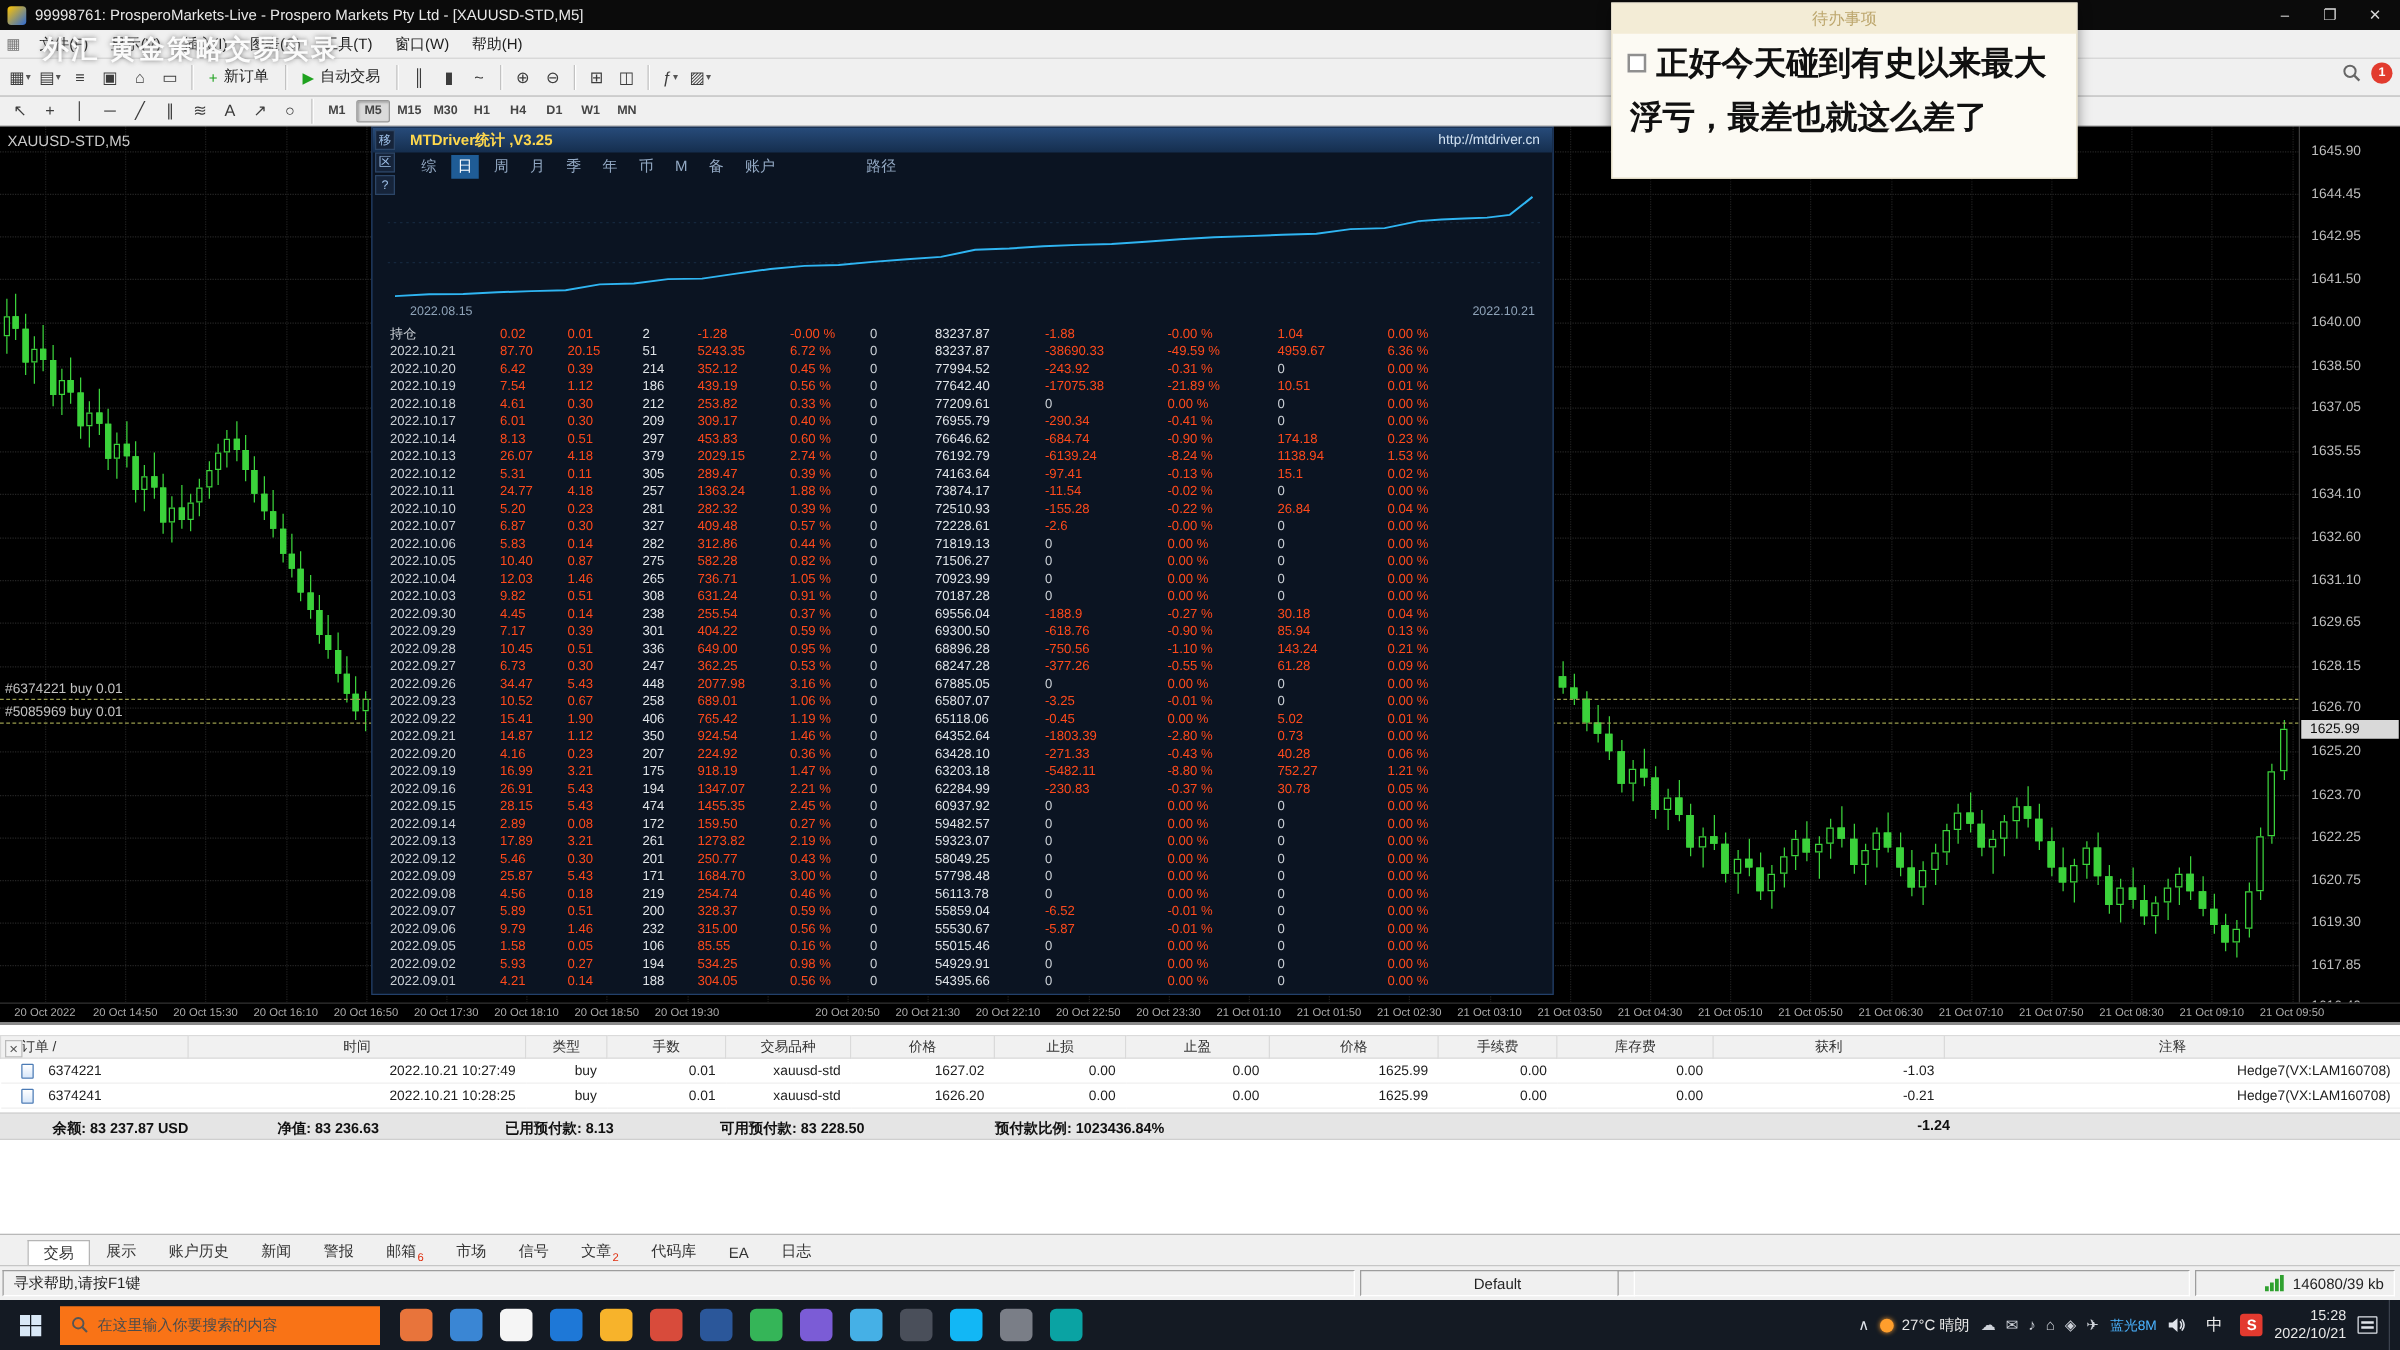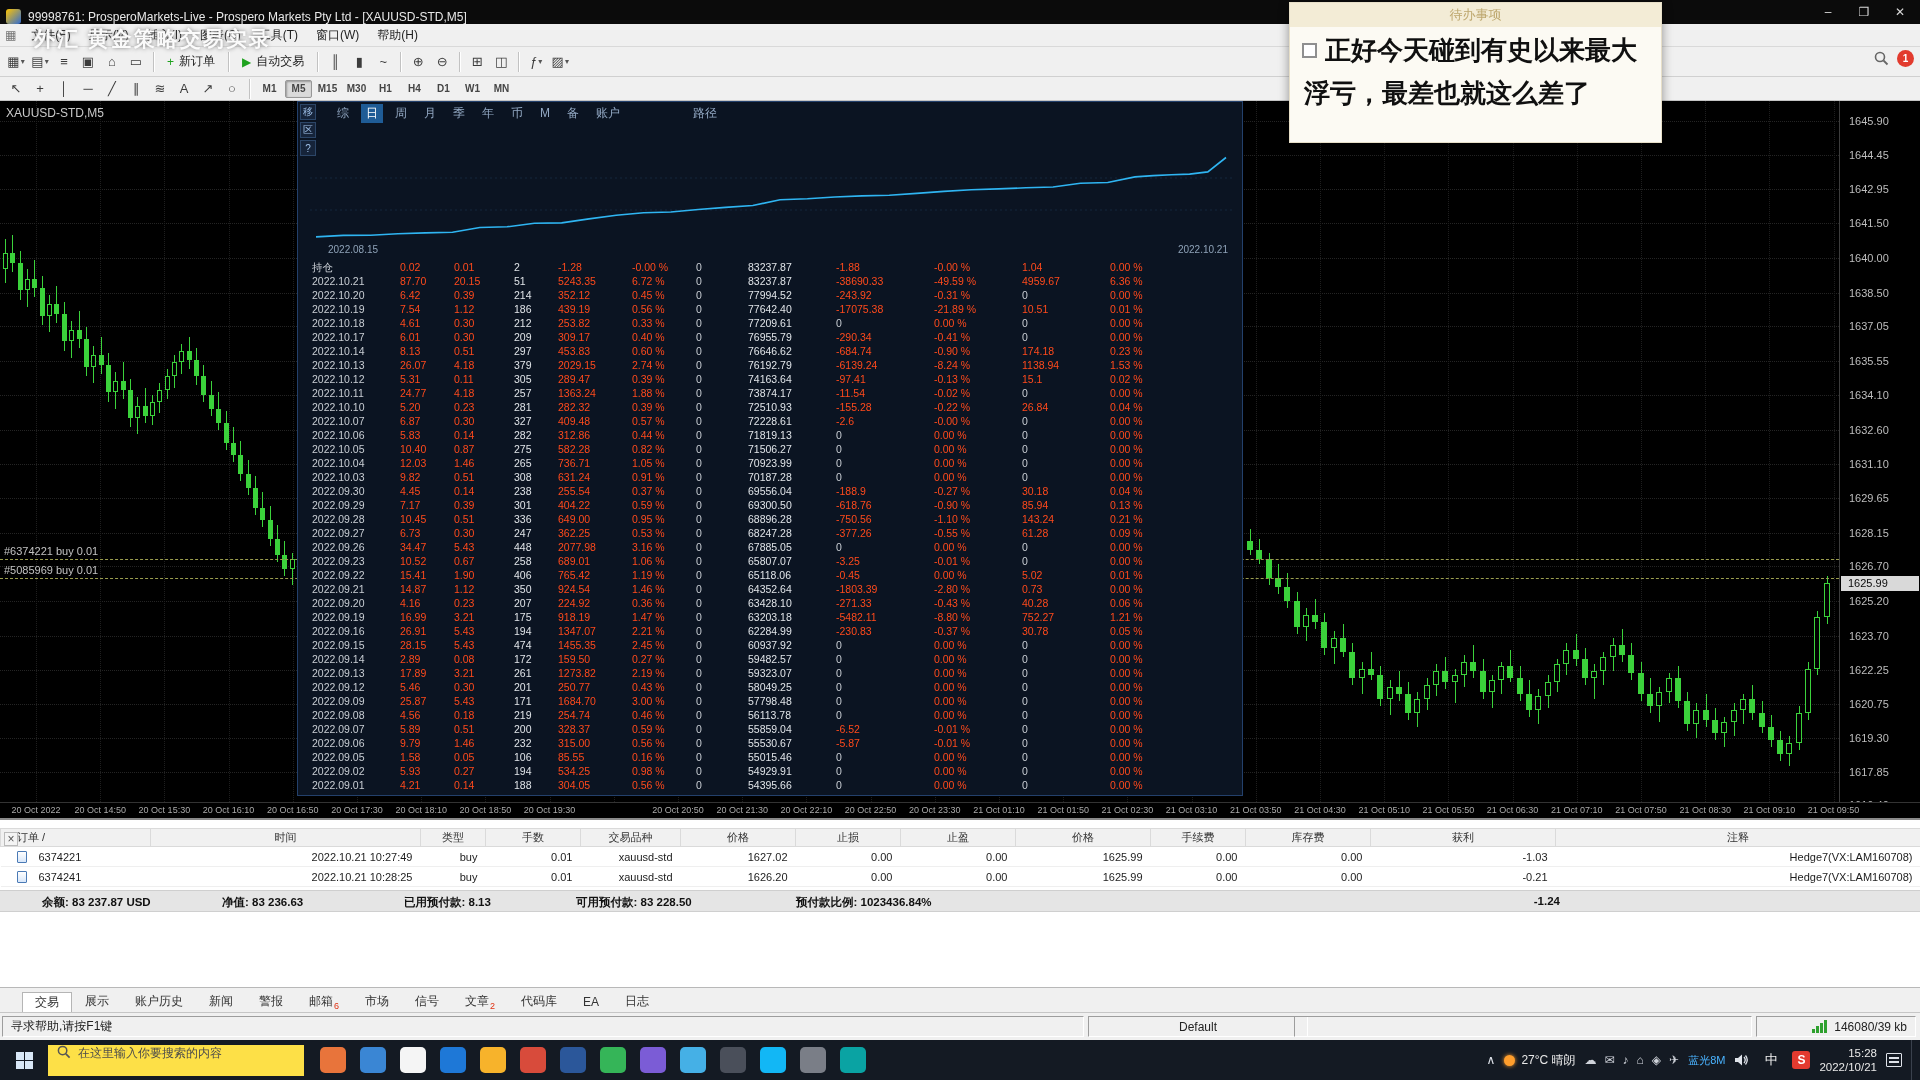--- a/index.html
+++ b/index.html
@@ -2,21 +2,21 @@
 <html><head>
 <meta charset="utf-8">
 <style>
   html,body{margin:0;padding:0;background:#000;}
   *{box-sizing:border-box;}
   #screen{position:relative;width:1920px;height:1080px;overflow:hidden;background:#000;
           font-family:"Liberation Sans","DejaVu Sans",sans-serif;}
 
   
   .titlebar{position:absolute;left:0;top:0;width:1920px;height:24px;background:#0b0b0b;
-            color:#e8e8e8;font-size:12px;display:flex;align-items:flex-end;z-index:20;}
+            color:#e8e8e8;font-size:12px;display:flex;align-items:center;z-index:20;}
   .app-logo{width:15px;height:15px;margin:0 7px 0 6px;border-radius:3px;
             background:linear-gradient(135deg,#ffc400,#2e6bd6);}
   .win-controls{position:absolute;right:2px;top:1px;display:flex;}
   .win-btn{width:36px;height:22px;text-align:center;line-height:22px;color:#d8d8d8;font-size:12px;}
 
   
   .menubar{position:absolute;left:0;top:24px;width:1920px;height:23px;background:#f0f0f0;
            border-bottom:1px solid #d9d9d9;display:flex;align-items:center;font-size:12px;color:#1e1e1e;z-index:10;}
   .menu-chart-icon{color:#777;margin:0 6px 0 5px;font-size:12px;}
   .menu-item{padding:0 9px;}
@@ -135,21 +135,21 @@
   .sb-traffic{left:1756px;width:160px;justify-content:flex-end;gap:7px;}
   .bars{display:flex;align-items:flex-end;gap:1px;height:13px;}
   .bars i{display:block;width:3px;background:#2fa12f;}
 
   
   .taskbar{position:absolute;left:0;top:1040px;width:1920px;height:40px;background:#141a23;
            display:flex;align-items:center;z-index:70;color:#e8e8e8;}
   .start{width:48px;height:40px;display:flex;align-items:center;justify-content:center;}
   .winlogo{display:grid;grid-template-columns:8px 8px;grid-template-rows:8px 8px;gap:1px;}
   .winlogo i{background:#d9e8f7;display:block;}
-  .tb-search{width:256px;height:31px;background:#fde047;display:flex;gap:7px;
+  .tb-search{width:256px;height:31px;background:#f97316;display:flex;align-items:center;gap:7px;
              padding:0 9px;color:#4c4c4c;font-size:12px;white-space:nowrap;overflow:hidden;}
   .task-icons{display:flex;gap:14px;margin-left:16px;align-items:center;}
   .task-app{width:26px;height:26px;border-radius:5px;}
   .tray{position:absolute;right:0;top:0;height:40px;display:flex;align-items:center;gap:9px;
         padding-right:4px;font-size:12px;}
   .tray-chevron{color:#dfe3ea;font-size:12px;}
   .weather{display:flex;align-items:center;gap:6px;white-space:nowrap;}
   .sun{width:11px;height:11px;border-radius:50%;background:#ff9e2c;box-shadow:0 0 4px #ff9e2c;display:inline-block;}
   .tray-ic{color:#cfd3da;font-size:12px;}
   .net-label{color:#4ab3ff;font-size:11px;white-space:nowrap;}
@@ -604,20 +604,24 @@
         <div class="time-label" style="left: 1739.4px;">21 Oct 09:10</div>
         <div class="time-label" style="left: 1803.6px;">21 Oct 09:50</div>
       </div>
 
     <div id="mtpanel">
       <div class="mtp-side" id="mtp-side">
           <div class="mtp-side-btn">移</div>
           <div class="mtp-side-btn">区</div>
           <div class="mtp-side-btn">?</div>
         </div>
+      <div class="mtp-title">
+        <span class="mtp-title-text">MTDriver统计 ,V3.25</span>
+        <span class="mtp-url">http://mtdriver.cn</span>
+      </div>
       <div class="mtp-tabs" id="mtp-tabs">
           <div class="mtp-tab">综</div>
           <div class="mtp-tab active">日</div>
           <div class="mtp-tab">周</div>
           <div class="mtp-tab">月</div>
           <div class="mtp-tab">季</div>
           <div class="mtp-tab">年</div>
           <div class="mtp-tab">币</div>
           <div class="mtp-tab">M</div>
           <div class="mtp-tab">备</div>

